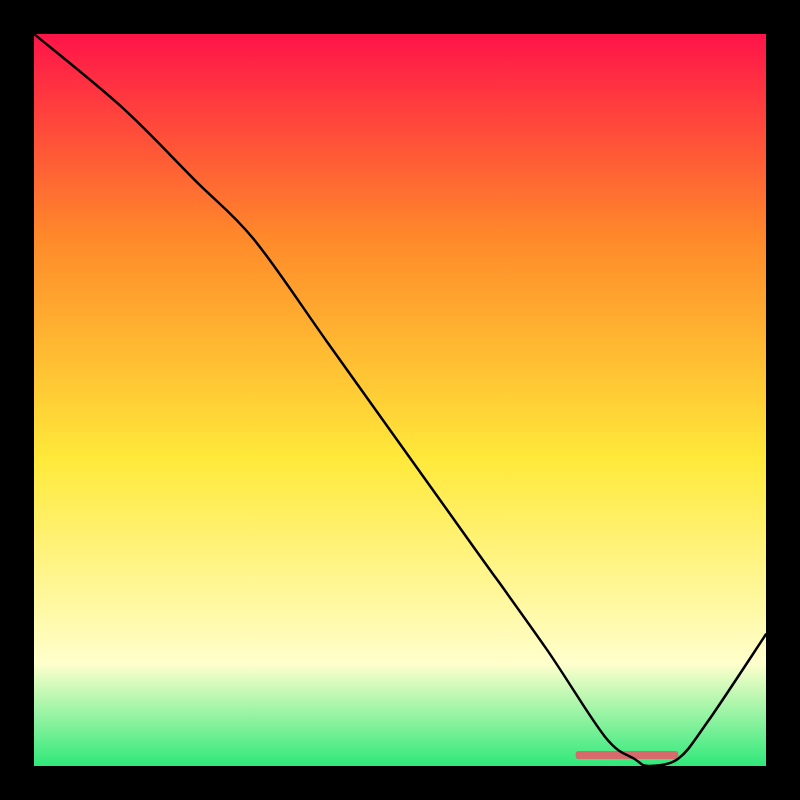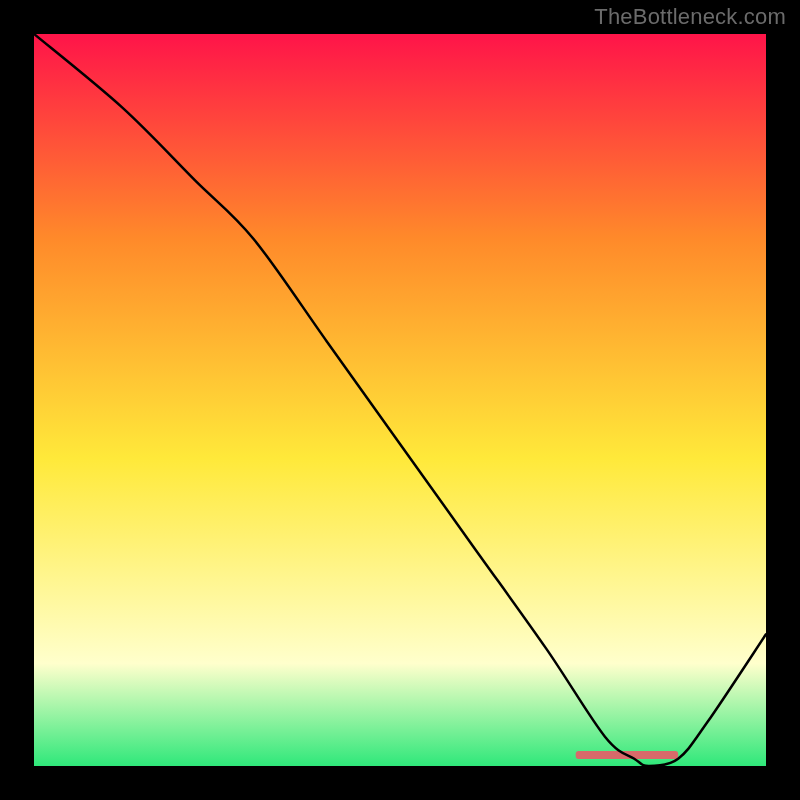--- a/index.html
+++ b/index.html
@@ -36,21 +36,20 @@
     height: 732px;
   }
   svg {
     display: block;
   }
 </style>
 </head>
 <body>
 
 <div class="frame">
-  <div class="watermark">TheBottleneck.com</div>
 
   <div class="plot">
     <svg id="chart-svg" width="732" height="732" viewBox="0 0 732 732">
       <defs>
         <linearGradient id="bg-grad" x1="0" y1="0" x2="0" y2="1">
           <stop id="g0" offset="0%" stop-color="#ff1449"></stop>
           <stop id="g1" offset="28%" stop-color="#ff8a2a"></stop>
           <stop id="g2" offset="58%" stop-color="#ffe93a"></stop>
           <stop id="g3" offset="86%" stop-color="#ffffcc"></stop>
           <stop id="g4" offset="100%" stop-color="#2fe87a"></stop>

